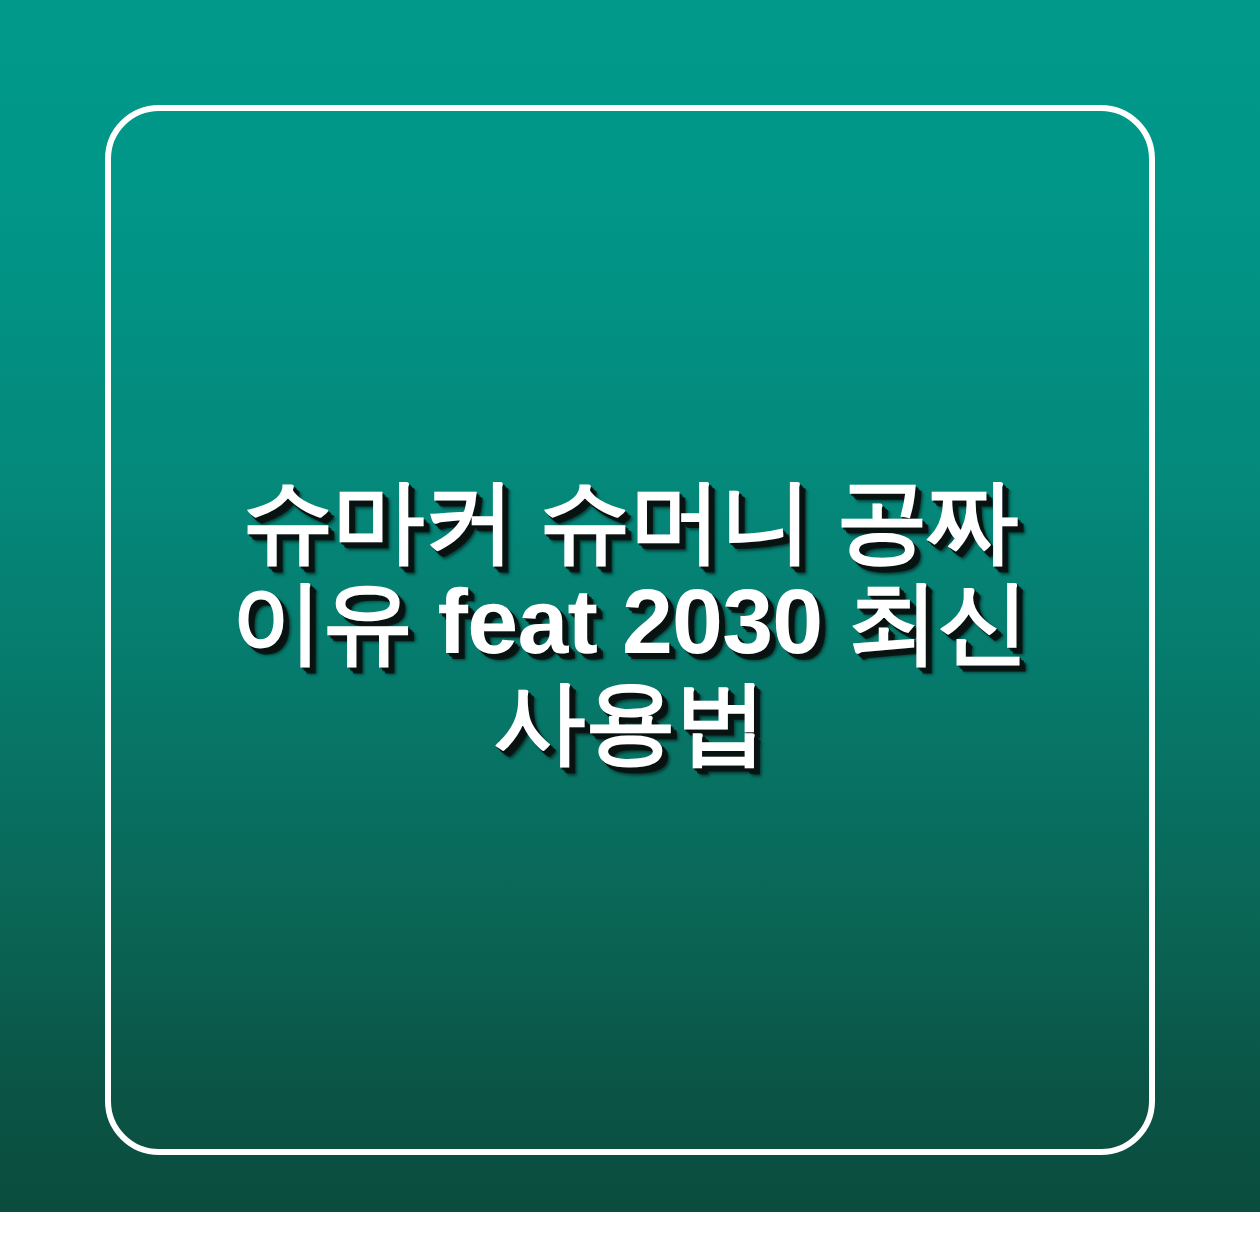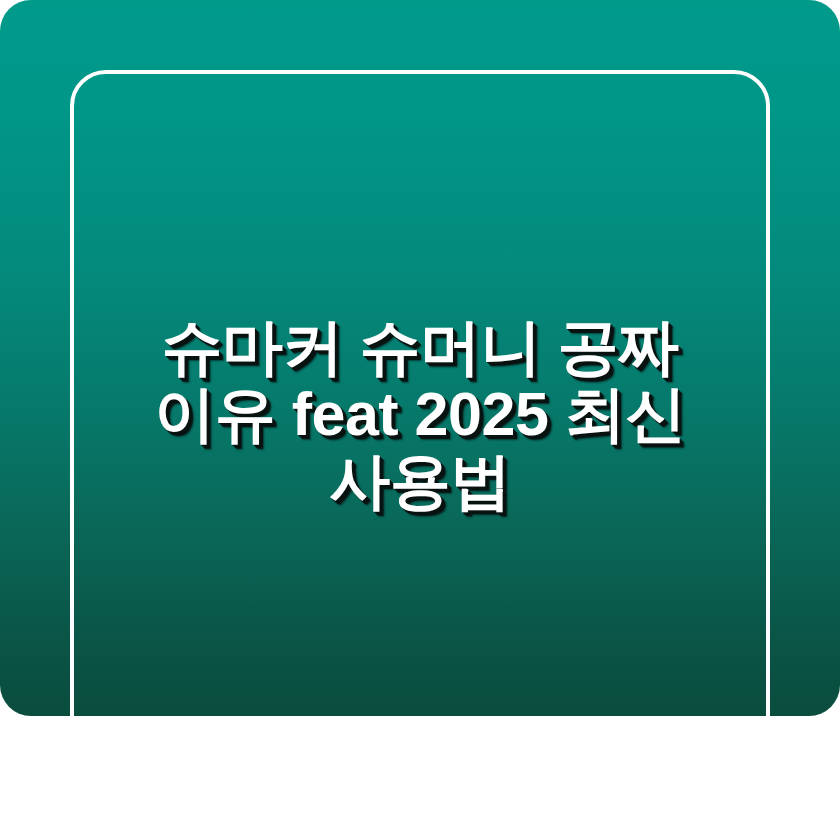--- a/index.html
+++ b/index.html
@@ -9,36 +9,35 @@
   body {
     width: 840px;
     height: 840px;
     overflow: hidden;
     font-family: "Liberation Sans", "DejaVu Sans", sans-serif;
   }
 
   #thumbnail-card {
     position: relative;
     width: 840px;
-    height: 716px;
+    height: 808px;
     box-sizing: border-box;
     background: linear-gradient(
       180deg,
       #009a8b 0%,
       #009688 16%,
       #048a7c 38%,
       #067a6c 56%,
       #0a6555 76%,
       #0a5446 90%,
       #0a4d3e 100%
     );
     display: flex;
     align-items: center;
     justify-content: center;
-    border-radius: 31px;
   }
 
   #border-frame {
     position: absolute;
     left: 70px;
     top: 70px;
     width: 700px;
     height: 700px;
     box-sizing: border-box;
     border: 4px solid #ffffff;
@@ -87,18 +86,18 @@
 </head>
 <body>
 
 <div id="thumbnail-card">
 
   <div id="border-frame"></div>
 
   <div id="headline-wrap">
     <h1 id="headline">
       <span class="line">슈마커 슈머니 공짜</span>
-      <span class="line">이유 feat 2025 최신</span>
+      <span class="line">이유 feat 2030 최신</span>
       <span class="line">사용법</span>
     </h1>
   </div>
 
 </div>
 
 </body></html>

